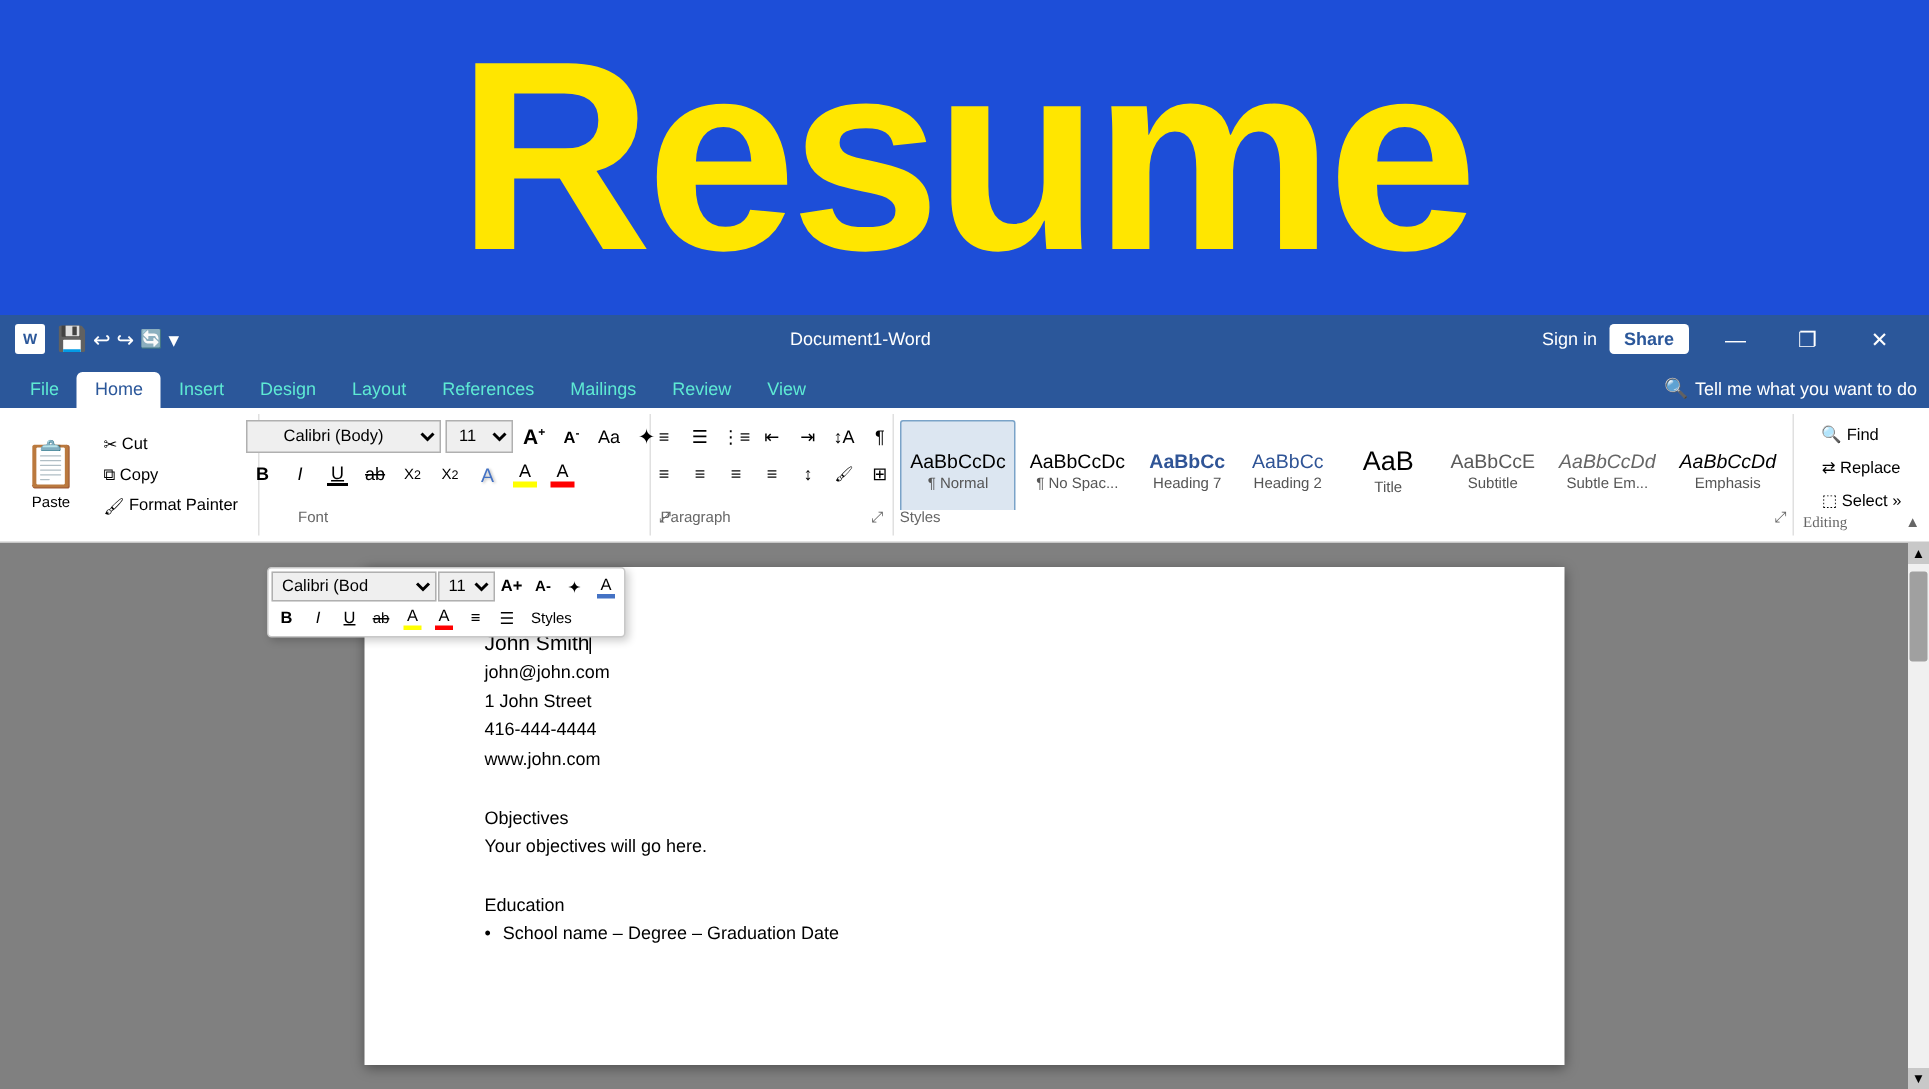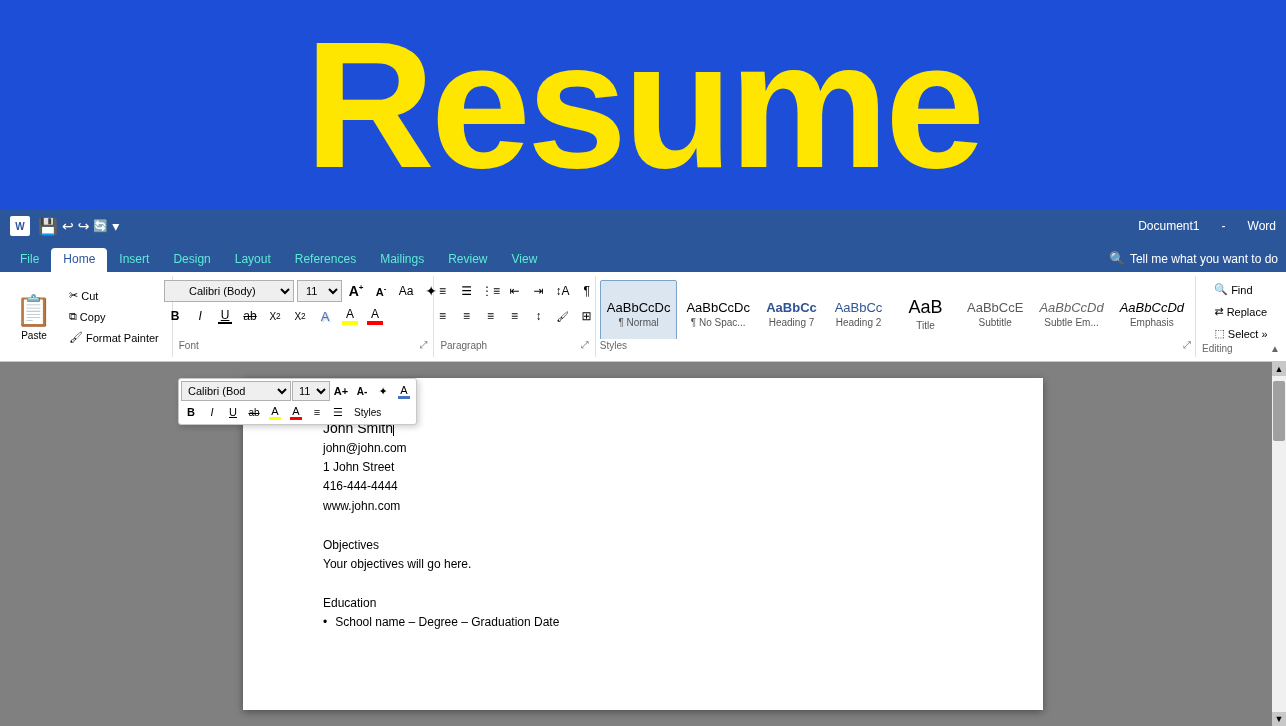--- a/index.html
+++ b/index.html
@@ -30,21 +30,21 @@
       height: 32px;
       display: flex;
       align-items: center;
       justify-content: space-between;
       padding: 0 10px;
       color: #fff;
       font-size: 12px;
     }
     .title-bar-center {
       display: flex;
-      gap: 22px;
+      gap: 0;
       font-size: 12px;
     }
     .title-bar-controls {
       display: flex;
       align-items: center;
       gap: 2px;
     }
     .title-bar-left {
       display: flex;
       align-items: center;
@@ -431,20 +431,29 @@
       <span title="Undo" style="cursor:pointer;">↩</span>
       <span title="Redo" style="cursor:pointer;">↪</span>
       <span style="cursor:pointer; font-size:12px;">🔄</span>
       <span style="cursor:pointer;">▾</span>
     </div>
   </div>
   <div class="title-bar-center">
     <span>Document1</span>
     <span> - </span>
     <span>Word</span>
+  </div>
+  <div class="sign-in-area">
+    <span style="cursor:pointer;">Sign in</span>
+    <button class="share-btn">Share</button>
+    <div class="title-bar-controls">
+      <button class="title-btn">—</button>
+      <button class="title-btn">❐</button>
+      <button class="title-btn close">✕</button>
+    </div>
   </div>
 </div>
 
 <div class="ribbon-tabs">
   <div class="ribbon-tab">File</div>
   <div class="ribbon-tab active">Home</div>
   <div class="ribbon-tab">Insert</div>
   <div class="ribbon-tab">Design</div>
   <div class="ribbon-tab">Layout</div>
   <div class="ribbon-tab">References</div>
@@ -524,21 +533,21 @@
           </span>
         </div>
         <div class="font-icon-btn">
           <span style="display:flex;flex-direction:column;align-items:center;">
             <span>A</span>
               <span class="color-indicator"></span>
           </span>
         </div>
       </div>
     </div>
-    <div class="ribbon-group-label" style="margin-top:auto;">
+    <div class="ribbon-group-label" style="margin-top:auto;margin-left:20px;">
       <span>Font</span>
       <span style="cursor:pointer; margin-left:auto;">⤢</span>
     </div>
   </div>
 
   <div class="ribbon-group" style="padding: 4px 6px; min-width:160px;">
     <div class="para-group-inner">
 
       <div style="display:flex; gap:2px;">
         <div class="font-icon-btn">≡</div>
@@ -615,21 +624,21 @@
       </div>
       <div class="edit-btn">
         <span>⇄</span>
         <span>Replace</span>
       </div>
       <div class="edit-btn">
         <span>⬚</span>
         <span>Select »</span>
       </div>
     </div>
-    <div class="ribbon-group-label" style="margin-top:auto;">
+    <div class="ribbon-group-label" style="margin-top:auto;font-family:Liberation Serif, serif;">
       <span>Editing</span>
       <span style="cursor:pointer; margin-left:auto;">▲</span>
     </div>
   </div>
 
 </div>
 
 <div class="doc-area">
 
   <div class="mini-toolbar">

